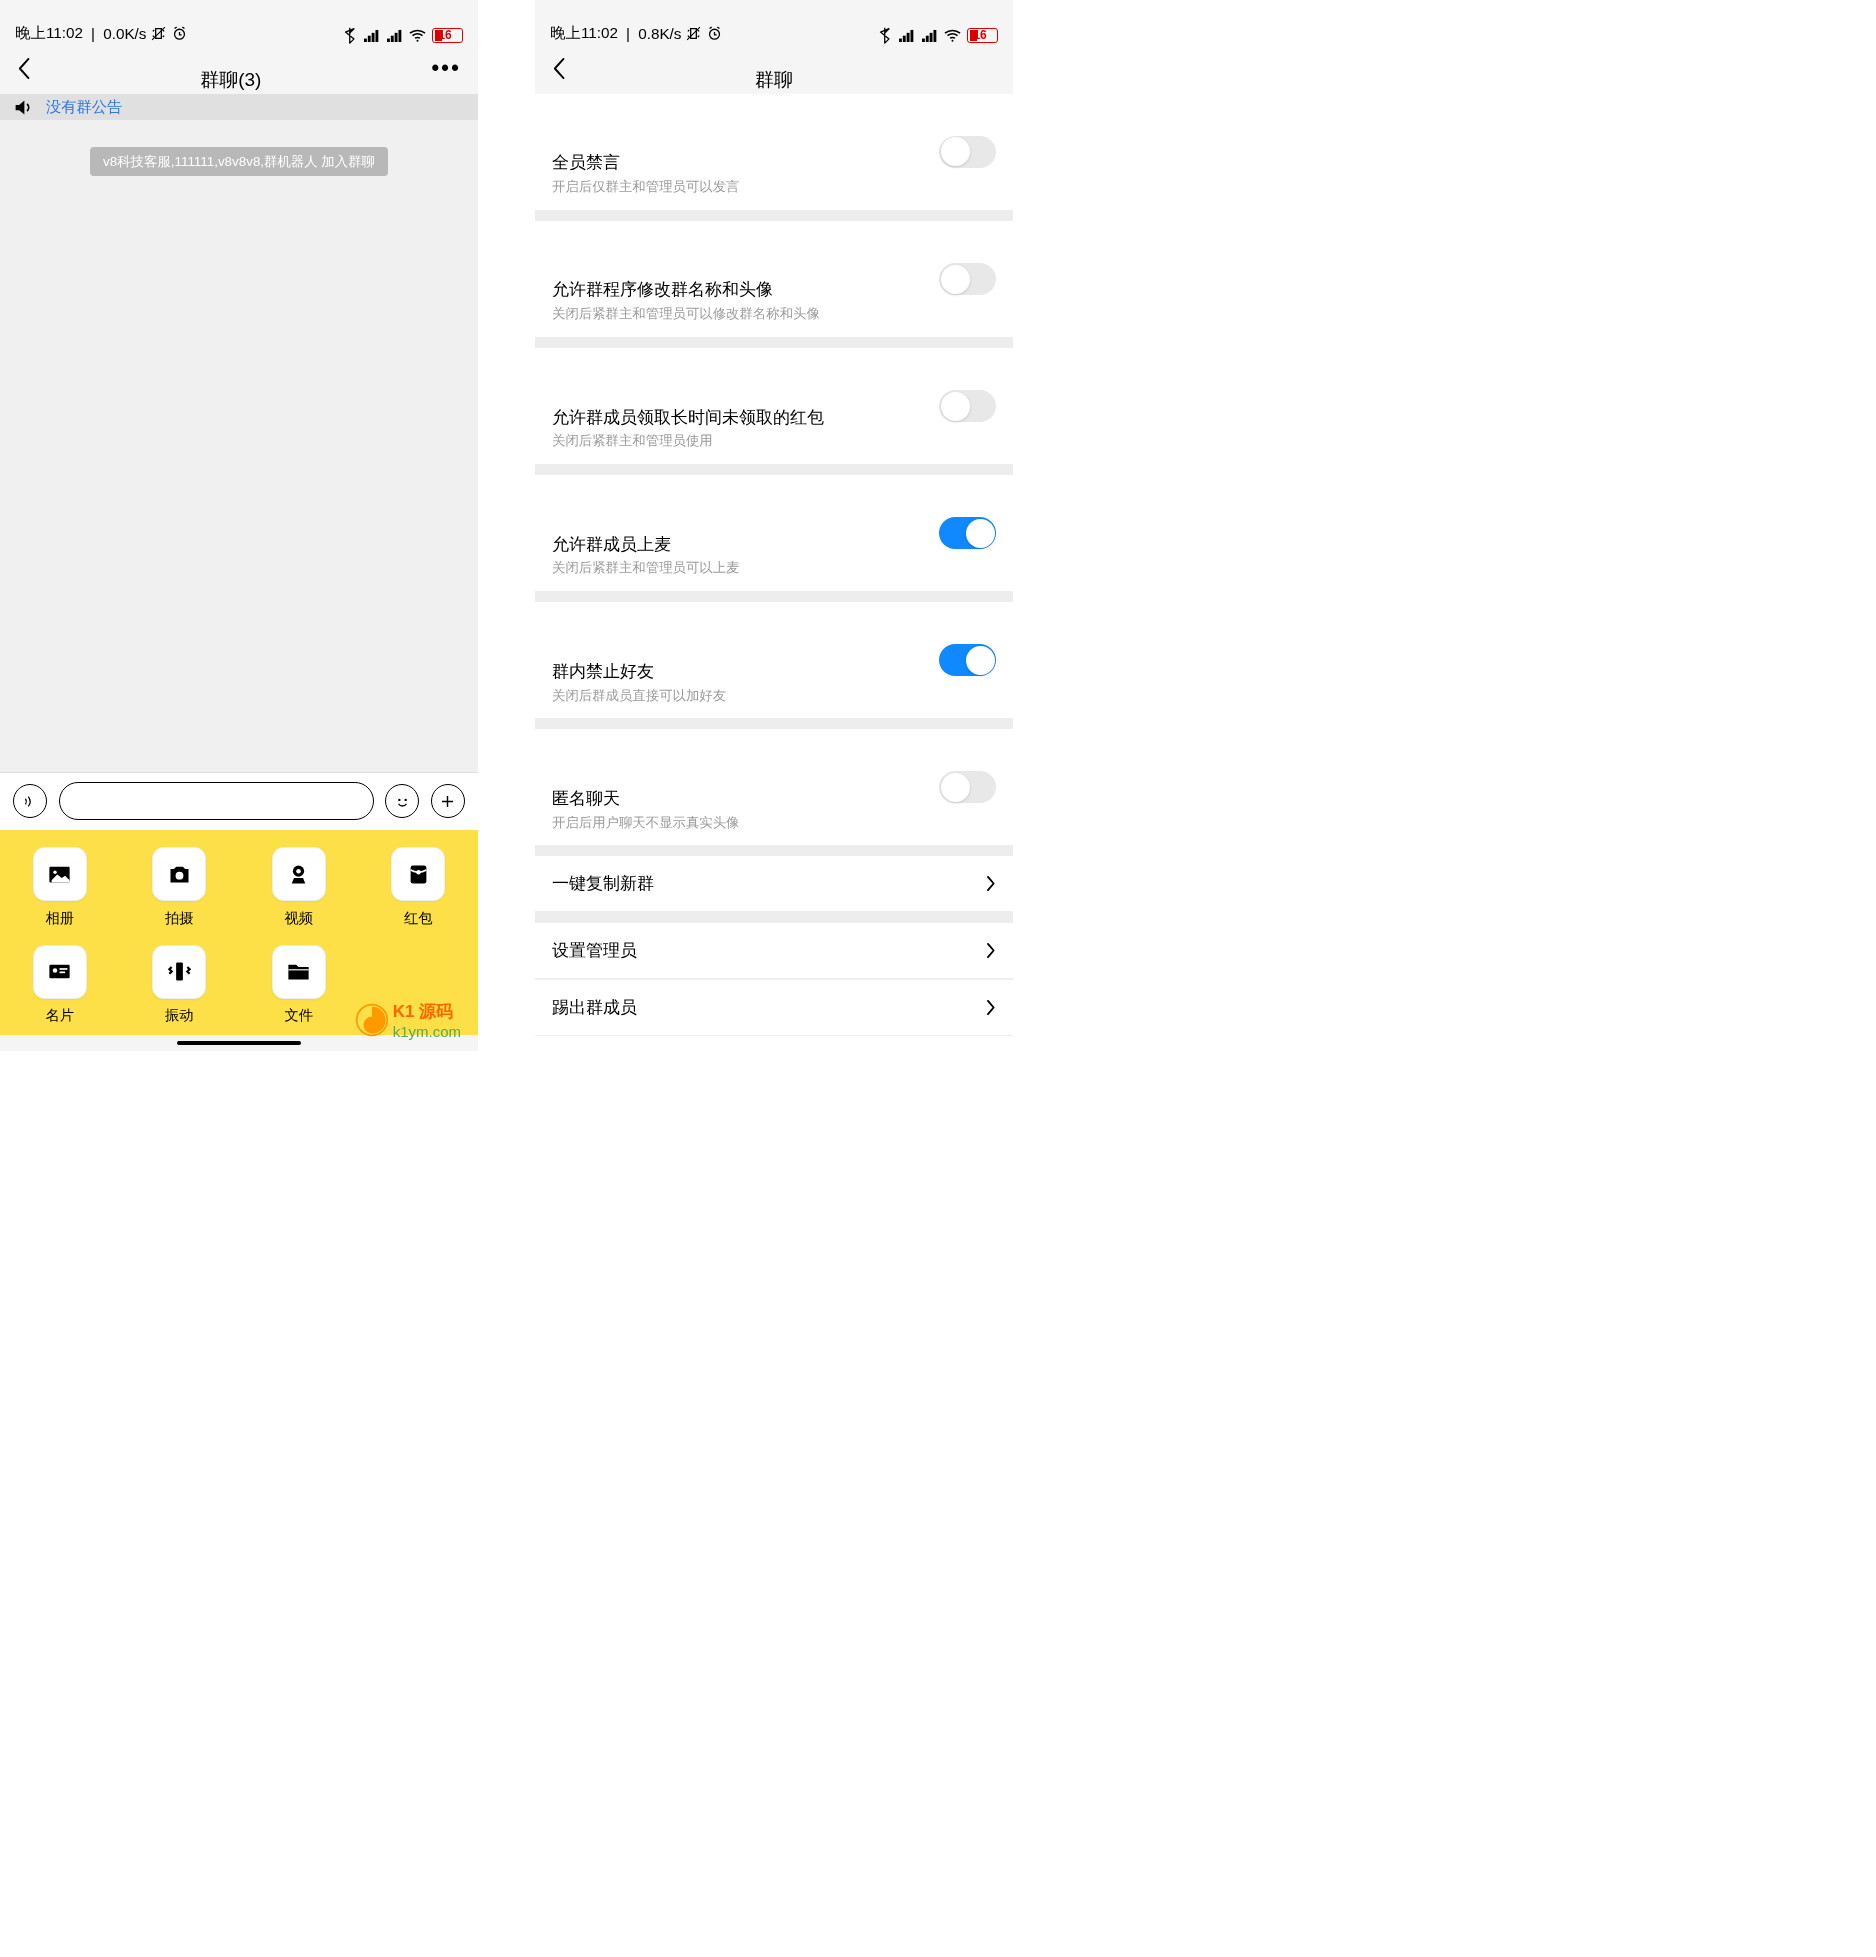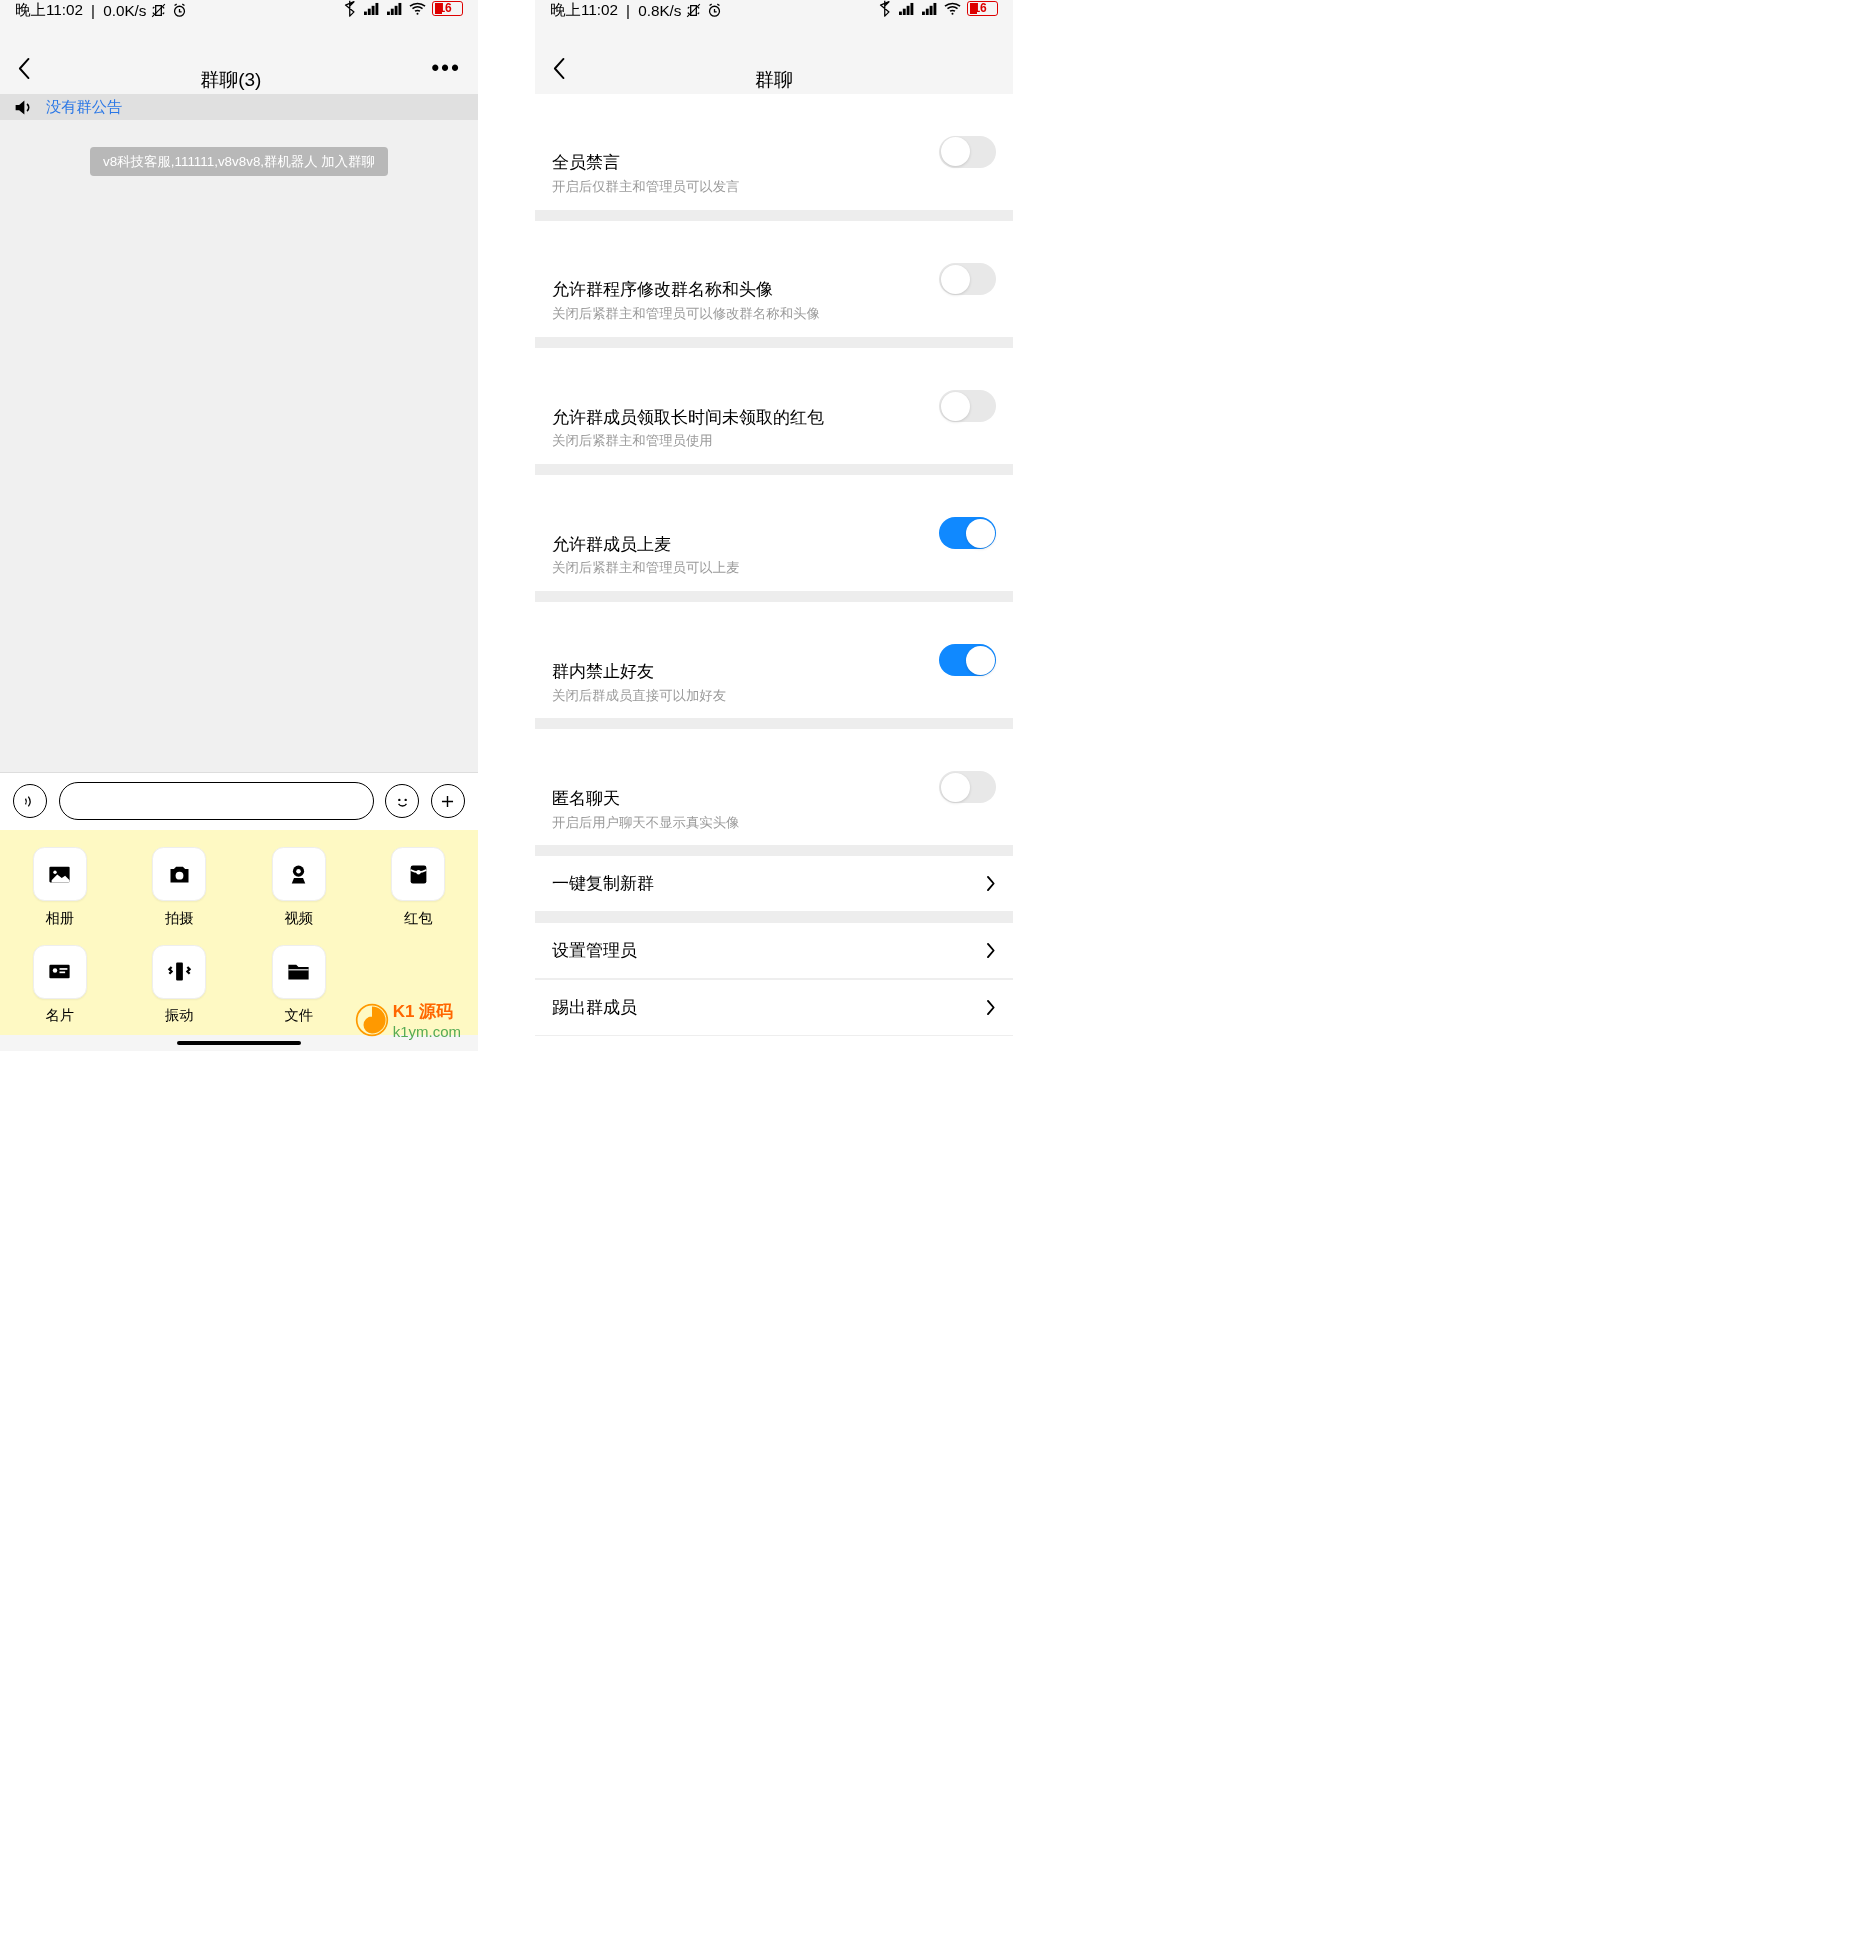--- a/index.html
+++ b/index.html
@@ -1,20 +1,20 @@
 <!DOCTYPE html>
 <html><head>
 <meta charset="utf-8">
 <style>
 * { margin: 0; padding: 0; box-sizing: border-box; }
 body { font-family: -apple-system, "PingFang SC", sans-serif; background: #fff; display: flex; gap: 57px; }
 .phone { width: 478px; height: 1051px; background: #f5f5f5; position: relative; display: flex; flex-direction: column; overflow: hidden; }
 
 
-.status-bar { height: 44px; display: flex; justify-content: space-between; align-items: flex-start; padding: 0 15.3px; font-size: 15.3px; font-weight: 500; color: #000; background: #f5f5f5; }
+.status-bar { height: 44px; display: flex; justify-content: space-between; align-items: flex-end; padding: 0 15.3px; font-size: 15.3px; font-weight: 500; color: #000; background: #f5f5f5; }
 .status-left { display: flex; align-items: center; gap: 3.8px; }
 .status-right { display: flex; align-items: center; gap: 5.7px; }
 .status-icon { width: 17px; height: 17px; display: inline-flex; align-items: center; justify-content: center; }
 .battery-box { display: inline-flex; align-items: center; border: 1.4px solid #d00; border-radius: 2.9px; width: 31px; height: 15.3px; padding: 1px 1.9px; position: relative; }
 .battery-fill { width: 30%; height: 100%; background: #d00; }
 .battery-text { position: absolute; font-size: 12px; left: 5.7px; color: #d00; font-weight: 600; }
 
 
 .nav-bar { height: 50px; display: flex; align-items: center; justify-content: space-between; padding: 0 17px; background: #f5f5f5; border-bottom: 1px solid rgba(0,0,0,0); }
 .nav-back { font-size: 27px; font-weight: 300; color: #000; }
@@ -25,21 +25,21 @@
 .chat-body { flex: 1; background: #f0f0f0; overflow-y: auto; }
 .announcement { background: #e0e0e0; height: 26px; display: flex; align-items: center; padding: 0 13.4px; gap: 11.5px; }
 .announcement-text { color: #2a77e6; font-size: 15.3px; }
 .sys-msg-wrap { display: flex; justify-content: center; margin: 27px 0; }
 .sys-msg { background: #b8b8b8; color: #fff; font-size: 13.4px; padding: 5.7px 13.4px; border-radius: 3.8px; }
 
 .input-row { background: #fff; display: flex; align-items: center; gap: 11.5px; padding: 9.6px 13.4px; border-top: 1px solid #ddd; }
 .circle-btn { width: 34px; height: 34px; border: 1.4px solid #000; border-radius: 50%; display: flex; align-items: center; justify-content: center; font-size: 17px; }
 .text-input { flex: 1; height: 38px; border: 1.4px solid #000; border-radius: 19px; padding: 0 13.4px; font-size: 15.3px; outline: none; }
 
-.action-grid { background: #fef9c3; padding: 17px 0 9.6px; display: grid; grid-template-columns: repeat(4, 1fr); row-gap: 17px; }
+.action-grid { background: #fde047; padding: 17px 0 9.6px; display: grid; grid-template-columns: repeat(4, 1fr); row-gap: 17px; }
 .action-item { display: flex; flex-direction: column; align-items: center; gap: 7.6px; }
 .action-icon { width: 54px; height: 54px; background: #fff; border: 1px solid #eee; border-radius: 11.5px; display: flex; align-items: center; justify-content: center; font-size: 25px; box-shadow: 0 1px 1.9px rgba(0,0,0,.05); }
 .action-label { font-size: 14.3px; color: #000; }
 
 .home-indicator { width: 124px; height: 4.8px; background: #000; border-radius: 2.9px; margin: 5.7px auto 5.7px; }
 
 
 .settings-body { flex: 1; overflow-y: auto; background: #ededed; }
 .setting-row { background: #fff; padding: 13.4px 17px; display: flex; align-items: center; justify-content: space-between; min-height: 55px; }
 .setting-text { display: flex; flex-direction: column; gap: 3.8px; margin-top: 44px; }

